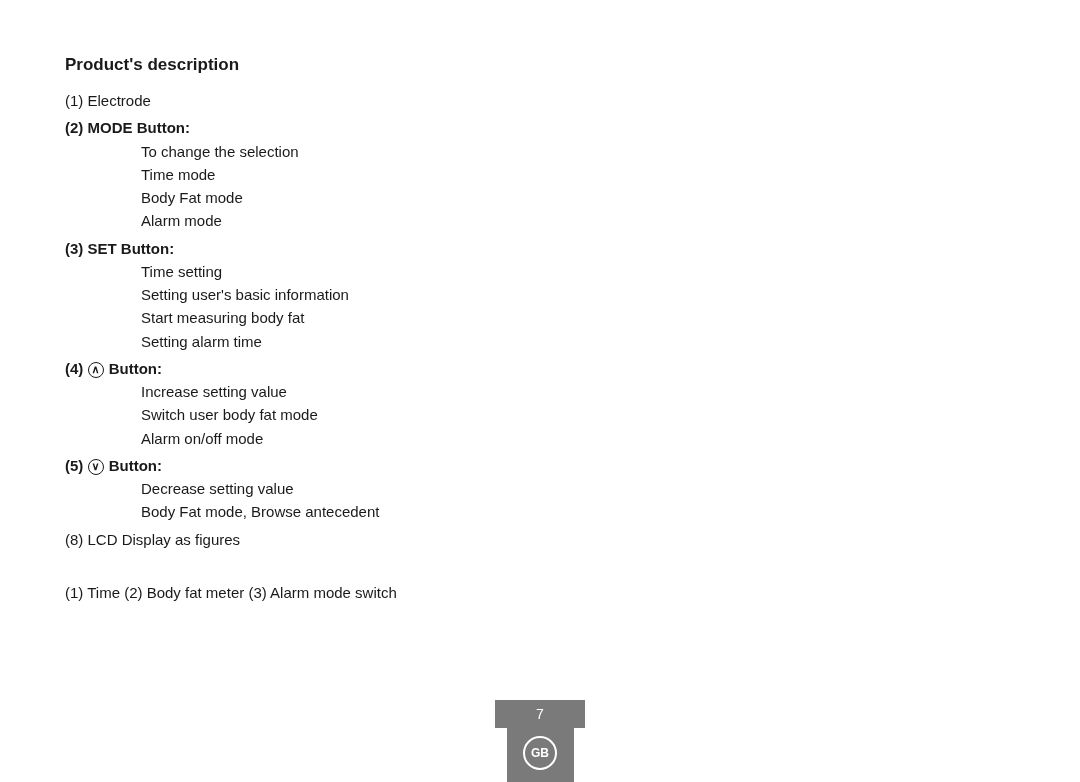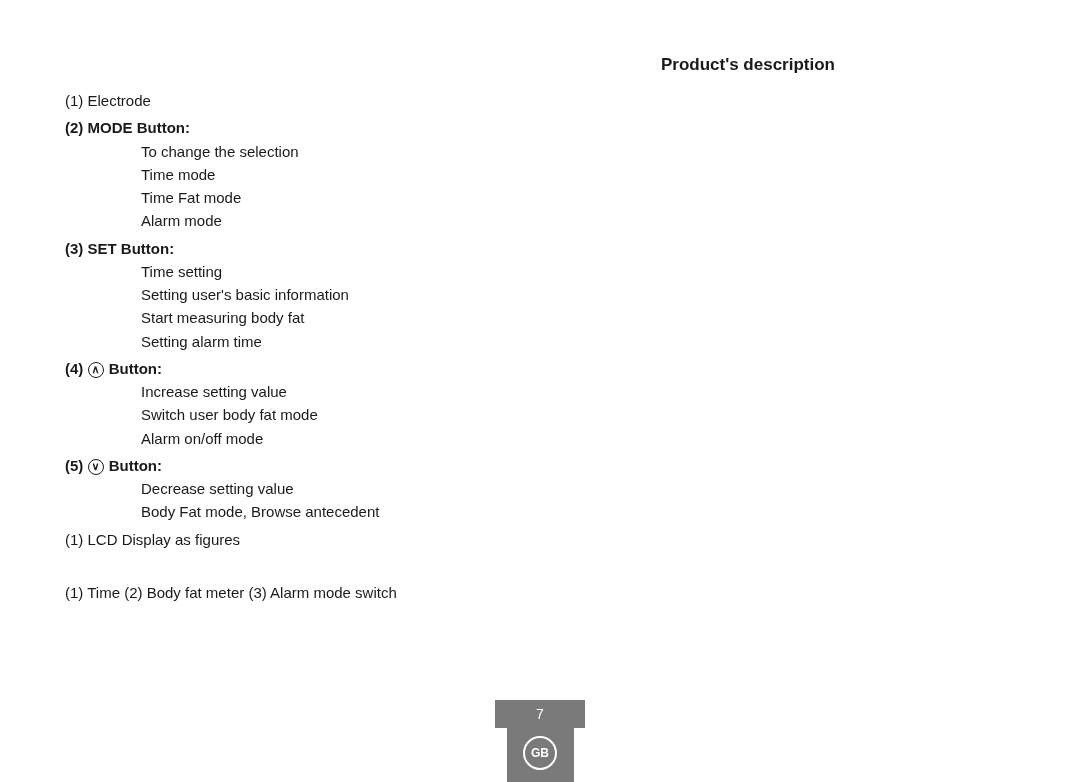--- a/index.html
+++ b/index.html
@@ -21,21 +21,20 @@
 
     .page-content {
       padding: 55px 65px 40px 65px;
       max-width: 900px;
     }
 
     .section-title {
       font-weight: bold;
       font-size: 17px;
       margin-bottom: 14px;
-      text-align: right;
     }
 
     .product-list {
       list-style: none;
       margin-bottom: 30px;
     }
 
     .product-list > li {
       margin-bottom: 4px;
       line-height: 1.55;
@@ -159,21 +158,21 @@
 
     <li>
       <span>(1) Electrode</span>
     </li>
 
     <li>
       <span class="bold">(2) MODE Button:</span>
       <ul class="sub-items">
         <li>To change the selection</li>
         <li>Time mode</li>
-        <li>Time Fat mode</li>
+        <li>Body Fat mode</li>
         <li>Alarm mode</li>
       </ul>
     </li>
 
     <li>
       <span class="bold">(3) SET Button:</span>
       <ul class="sub-items">
         <li>Time setting</li>
         <li>Setting user's basic information</li>
         <li>Start measuring body fat</li>
@@ -192,21 +191,21 @@
 
     <li>
       <span class="bold">(5) <span class="circle-icon chevron-down"></span> Button:</span>
       <ul class="sub-items">
         <li>Decrease setting value</li>
         <li>Body Fat mode, Browse antecedent</li>
       </ul>
     </li>
 
     <li>
-      <span>(1) LCD Display as figures</span>
+      <span>(8) LCD Display as figures</span>
     </li>
 
   </ul>
 
   <div class="operation-section">
     <ul class="operation-list">
       <li>(1) Time (2) Body fat meter (3) Alarm mode switch</li>
     </ul>
   </div>
 

